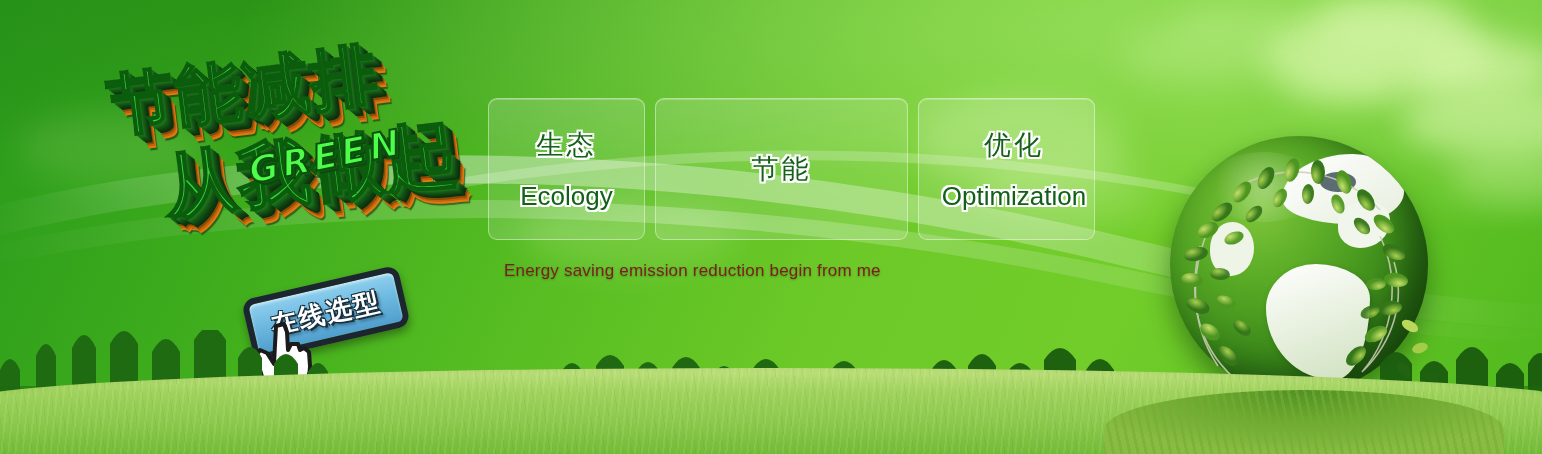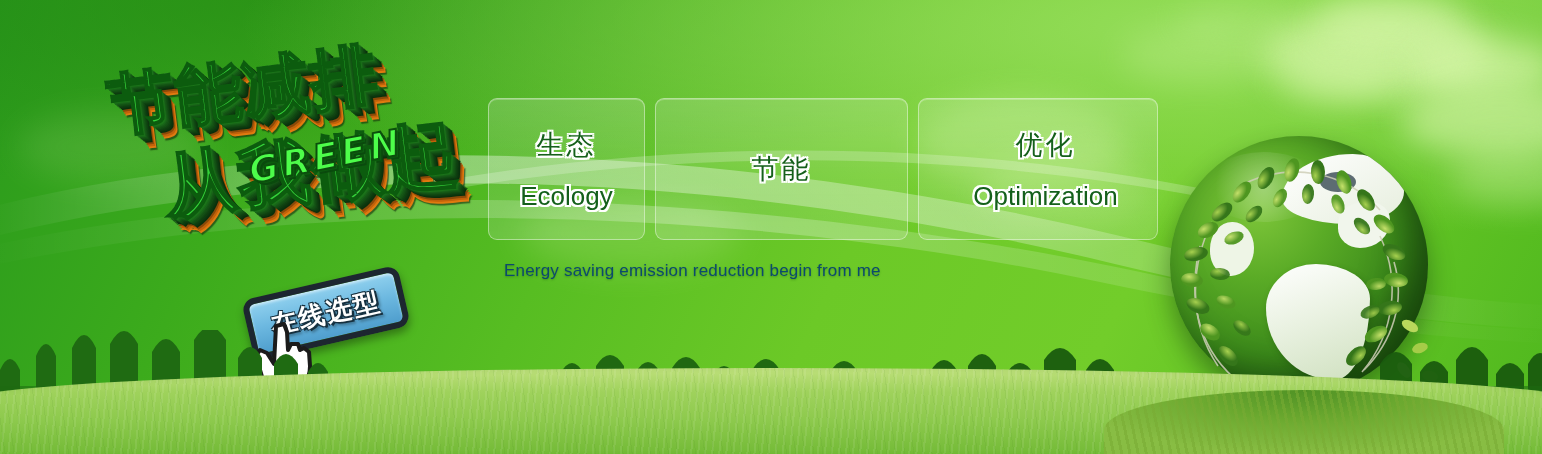--- a/index.html
+++ b/index.html
@@ -120,21 +120,21 @@
     height:142px;
     border:1px solid rgba(255,255,255,.42);
     border-radius:9px;
     background:linear-gradient(180deg, rgba(255,255,255,.16) 0%, rgba(255,255,255,.10) 55%, rgba(255,255,255,.15) 100%);
     display:flex; flex-direction:column; align-items:center; justify-content:center;
     gap:18px;
     box-shadow:inset 0 1px 0 rgba(255,255,255,.25);
   }
   .card-1{ width:157px; }
   .card-2{ width:253px; }
-  .card-3{ width:240px;padding-left:15px; }
+  .card-3{ width:177px;padding-left:15px; }
   .card-cn{
     font-family:"DejaVu Sans", sans-serif;
     font-size:27px; font-weight:normal; color:#15601a;
     letter-spacing:3px;
     text-shadow:
       -2px -2px 0 #fff, 2px -2px 0 #fff, -2px 2px 0 #fff, 2px 2px 0 #fff,
       -2px 0 0 #fff, 2px 0 0 #fff, 0 -2px 0 #fff, 0 2px 0 #fff;
   }
   .card-en{
     font-family:"Liberation Sans", sans-serif;
@@ -142,21 +142,21 @@
     text-shadow:
       -2px -2px 0 #fff, 2px -2px 0 #fff, -2px 2px 0 #fff, 2px 2px 0 #fff,
       -2px 0 0 #fff, 2px 0 0 #fff, 0 -2px 0 #fff, 0 2px 0 #fff;
     white-space:nowrap;
   }
 
   
   .tagline{
     position:absolute; left:504px; top:261px;
     font-family:"Liberation Sans", sans-serif;
-    font-size:17px; color:#0c4a6e; letter-spacing:.2px;
+    font-size:17px; color:#7f1d1d; letter-spacing:.2px;
     text-shadow:0 1px 2px rgba(40,100,20,.45);
     white-space:nowrap;
   }
 
   
   .globe-wrap{ position:absolute; left:1148px; top:126px; width:300px; height:300px; }
   .globe{
     position:absolute; left:22px; top:10px; width:258px; height:258px;
     border-radius:50%;
     background:

